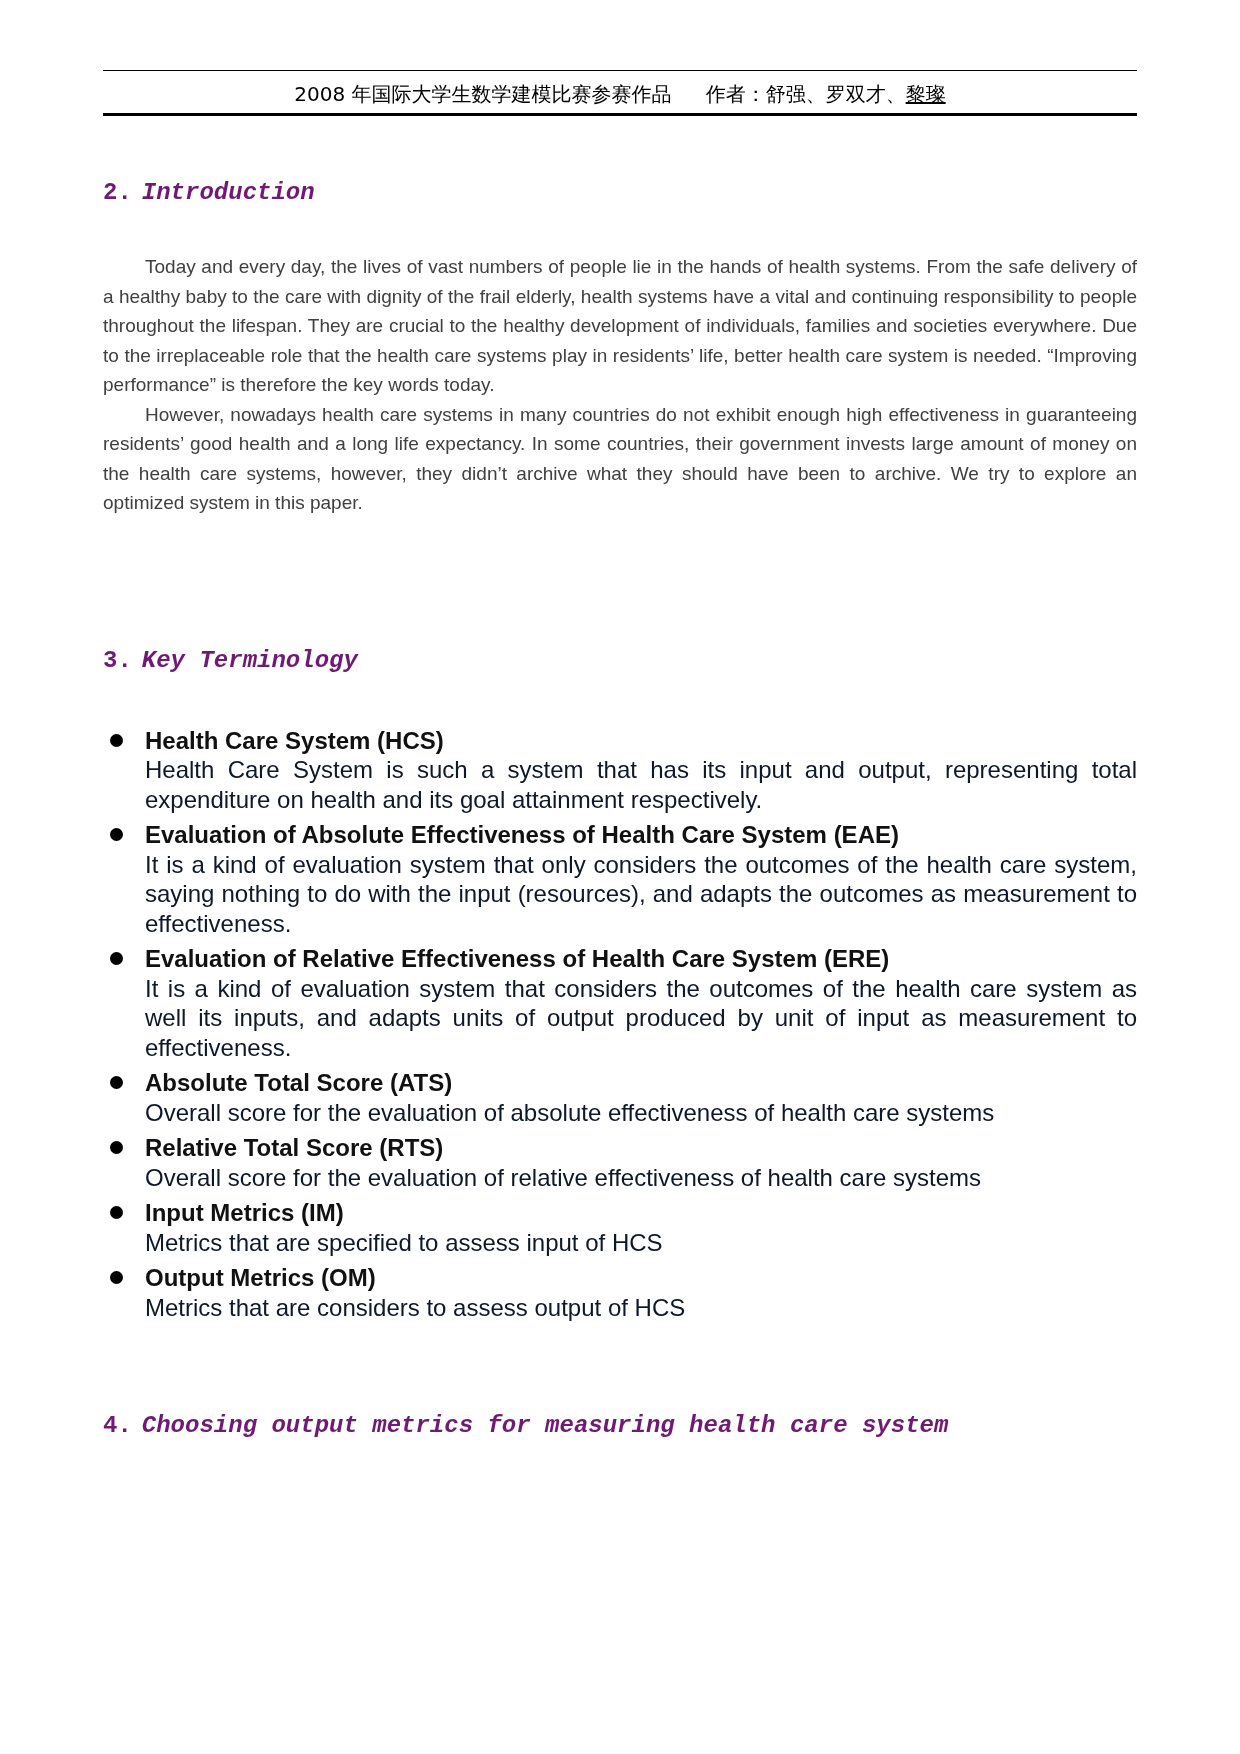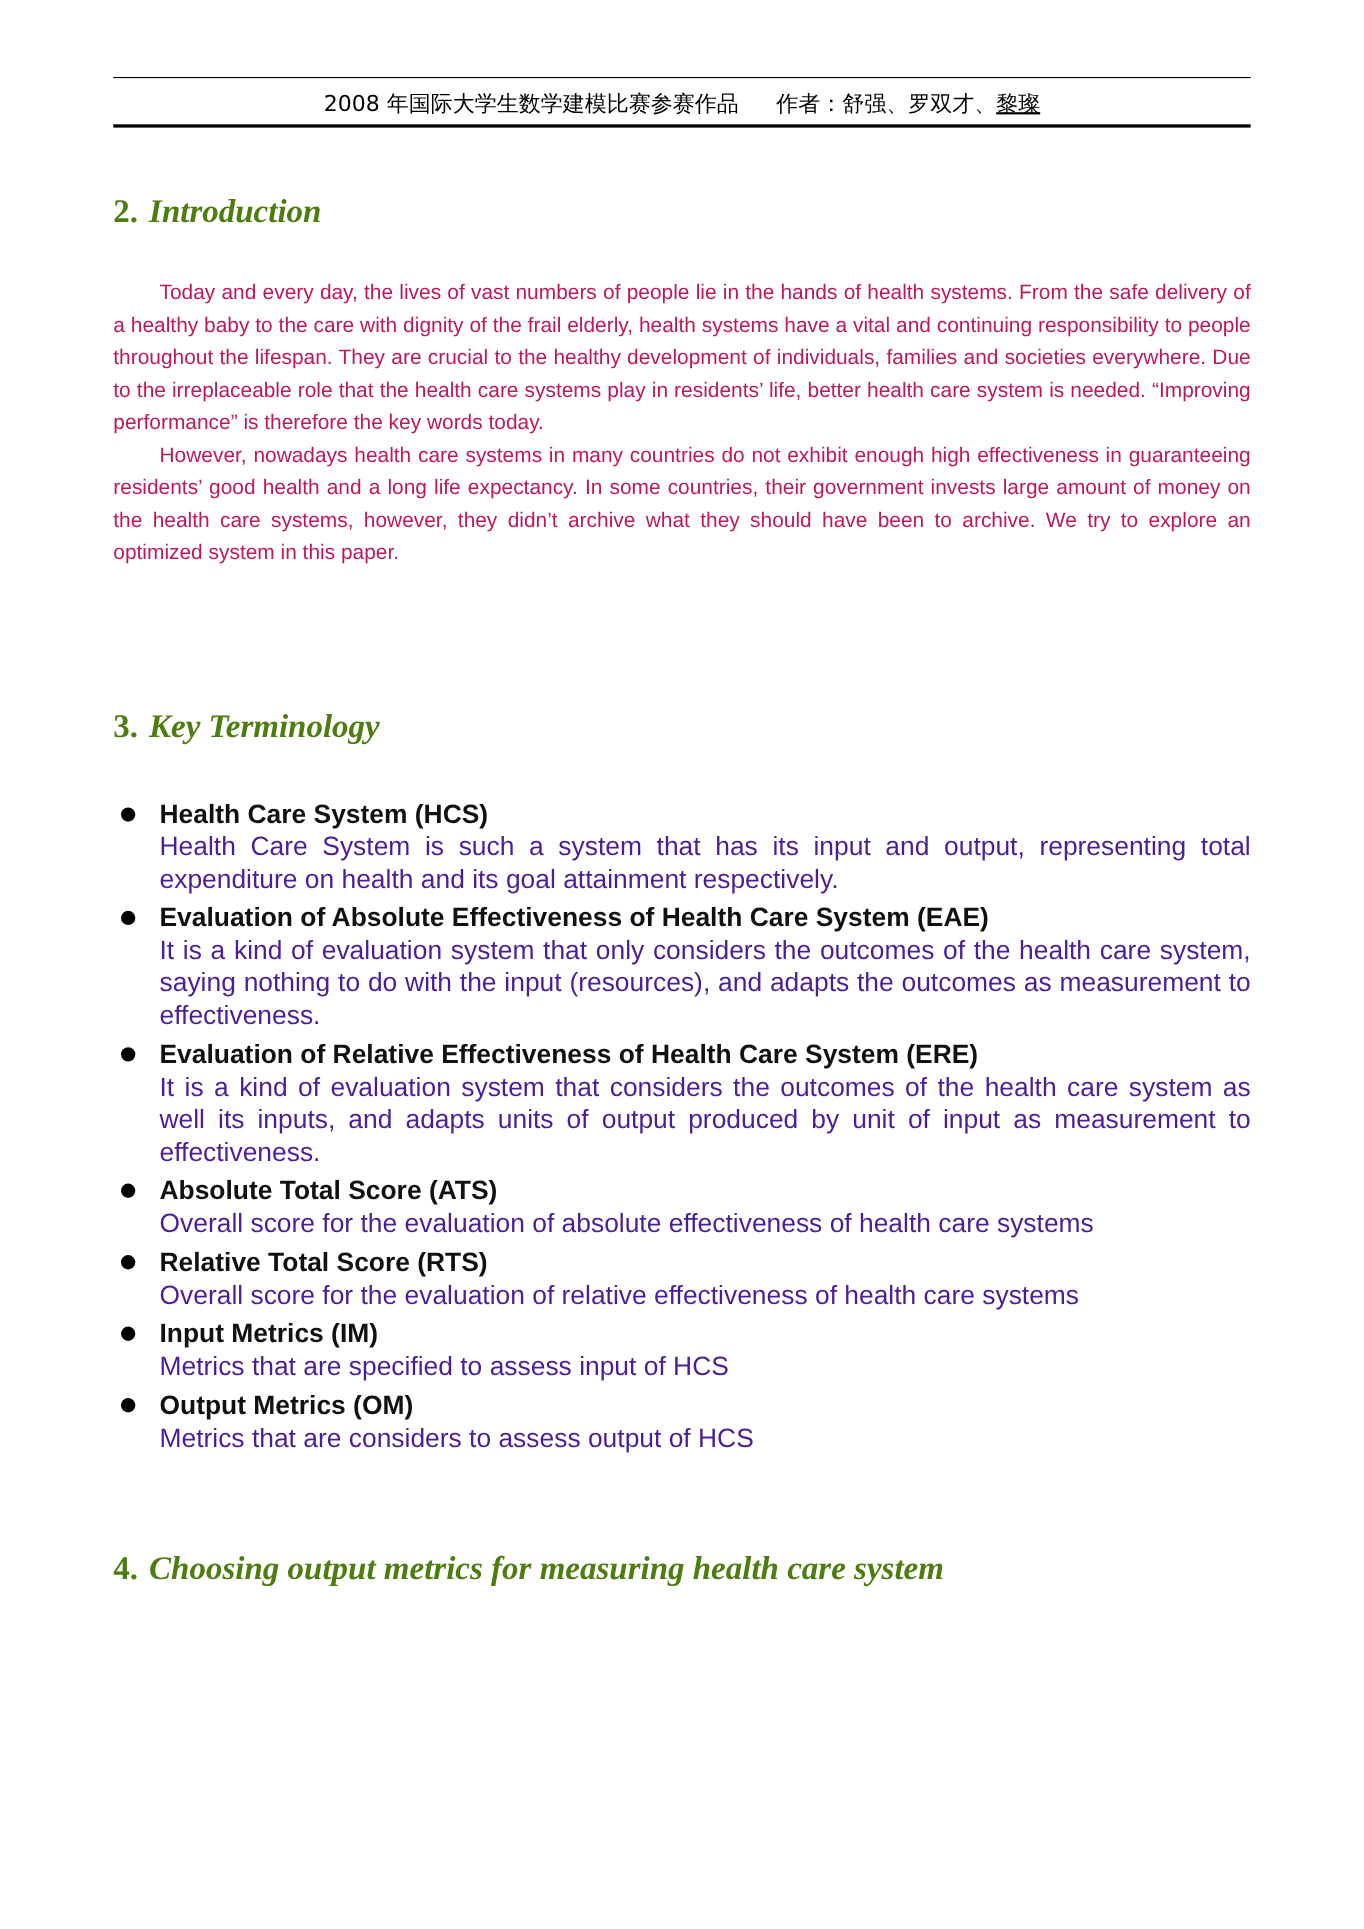--- a/index.html
+++ b/index.html
@@ -21,39 +21,39 @@
     text-align: center;
     padding: 10px 0 5px 0;
     font-size: 20px;
     color: #000;
     font-family: "DejaVu Sans", "Liberation Sans", sans-serif;
     white-space: nowrap;
   }
   .doc-header .author-part { margin-left: 34px; }
   .doc-header .underlined { text-decoration: underline; }
   h2.section-heading {
-    font-family: Liberation Serif, serif;
-    font-size: 30px;
+    font-family: Liberation Mono, monospace;
+    font-size: 24px;
     font-weight: 700;
-    color: #4d7c0f;
+    color: #701a75;
     margin: 0;
     line-height: 38px;
   }
   .h-num { font-style: normal; margin-right: 10px; }
   .h-title { font-style: italic; }
   #sec-introduction { margin: 58px 0 40px 0; }
   #sec-terminology  { margin: 124px 0 46px 0; }
   #sec-output       { margin: 85px 0 0 0; }
   p.body-para {
     font-size: 19px;
     line-height: 29.5px;
     text-align: justify;
     text-indent: 42px;
     margin: 0;
-    color: #be185d;
+    color: #404040;
   }
   ul.terms {
     list-style: none;
     margin: 0;
     padding: 0;
     font-size: 24px;
     line-height: 29.5px;
   }
   ul.terms li {
     display: flex;
@@ -63,21 +63,21 @@
   .bullet {
     flex: 0 0 13px;
     width: 13px;
     height: 13px;
     border-radius: 50%;
     background: #000;
     margin: 8px 22px 0 7px;
   }
   .term-block { flex: 1 1 auto; }
   .term-label { font-weight: 700; color: #111; }
-  .term-def { text-align: justify; color: #4c1d95; }
+  .term-def { text-align: justify; color: #0f172a; }
   .page-footer {
     position: absolute;
     left: 0;
     bottom: 136px;
     width: 100%;
     text-align: center;
     font-size: 15px;
     font-weight: 700;
     color: #000;
   }

